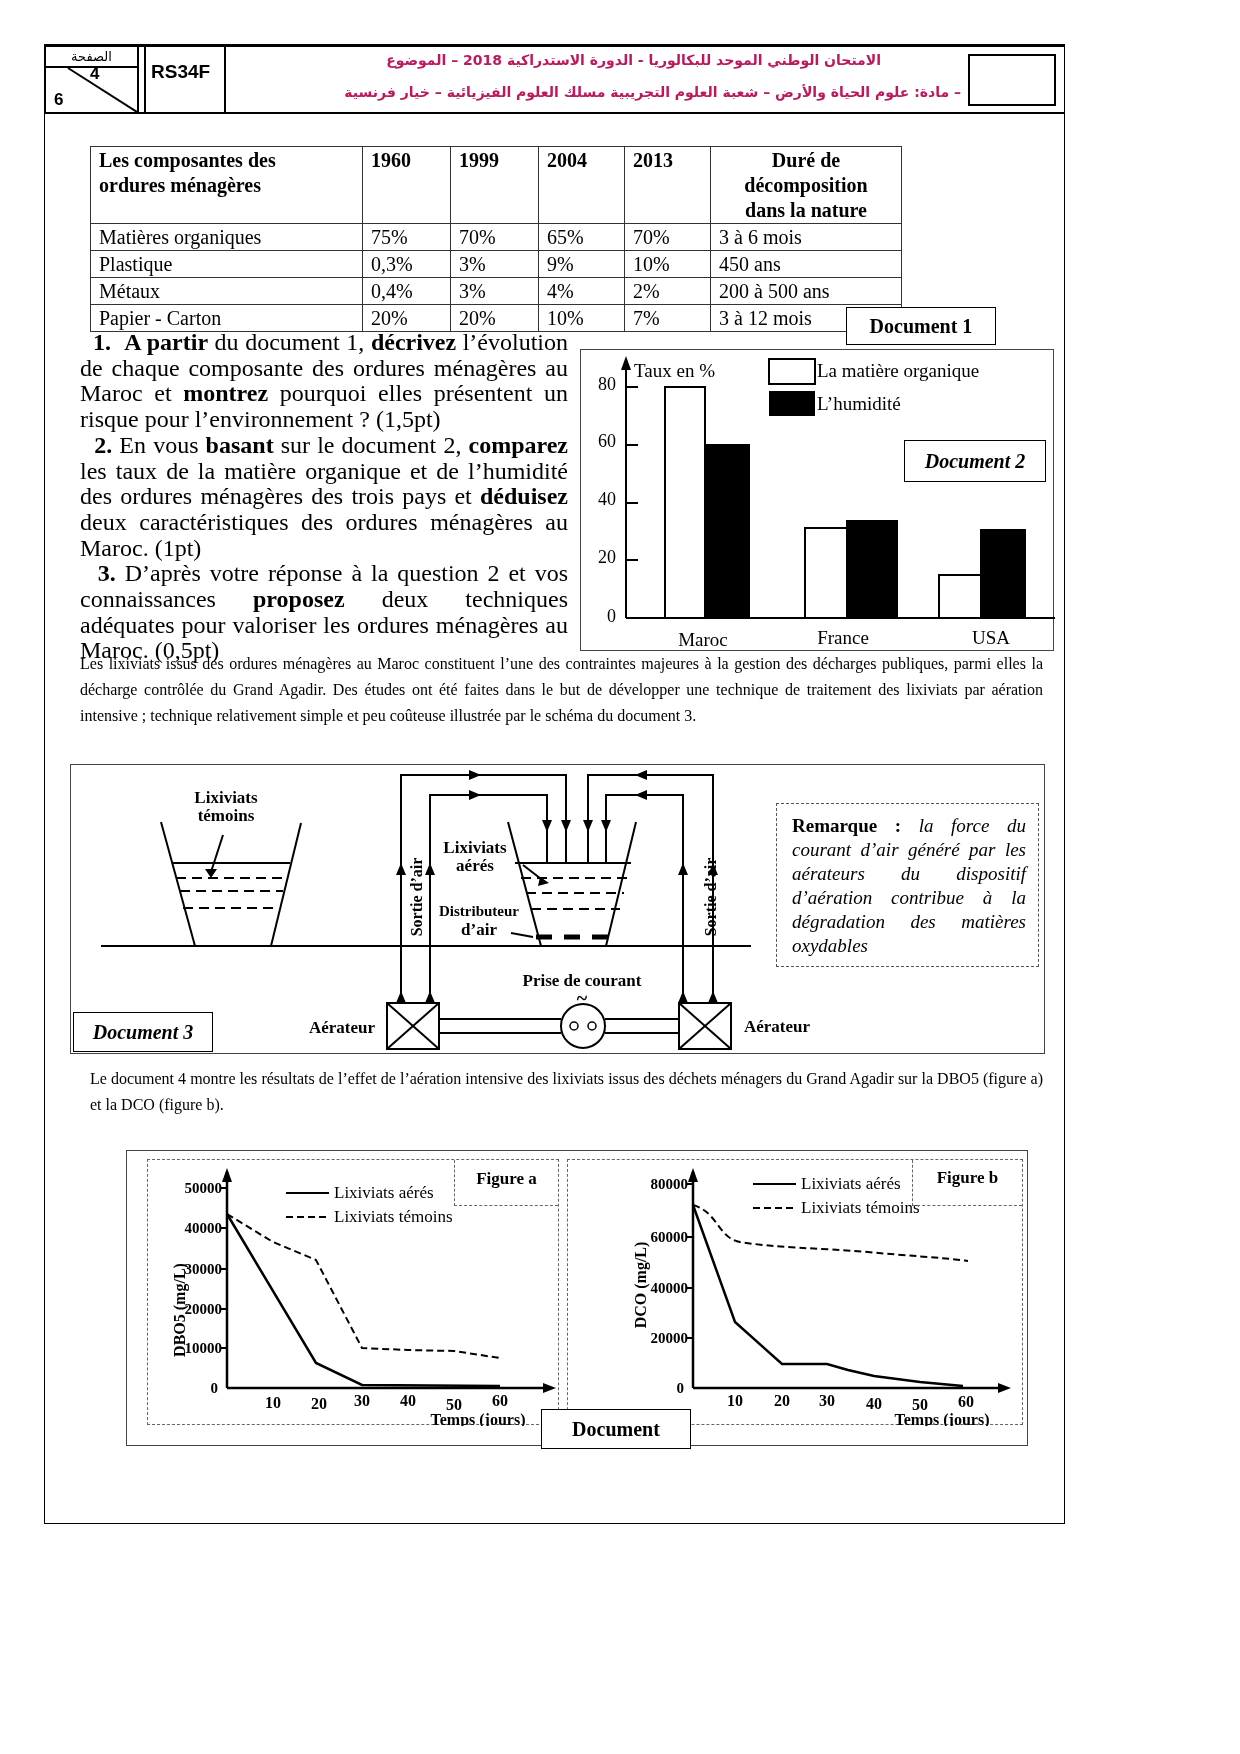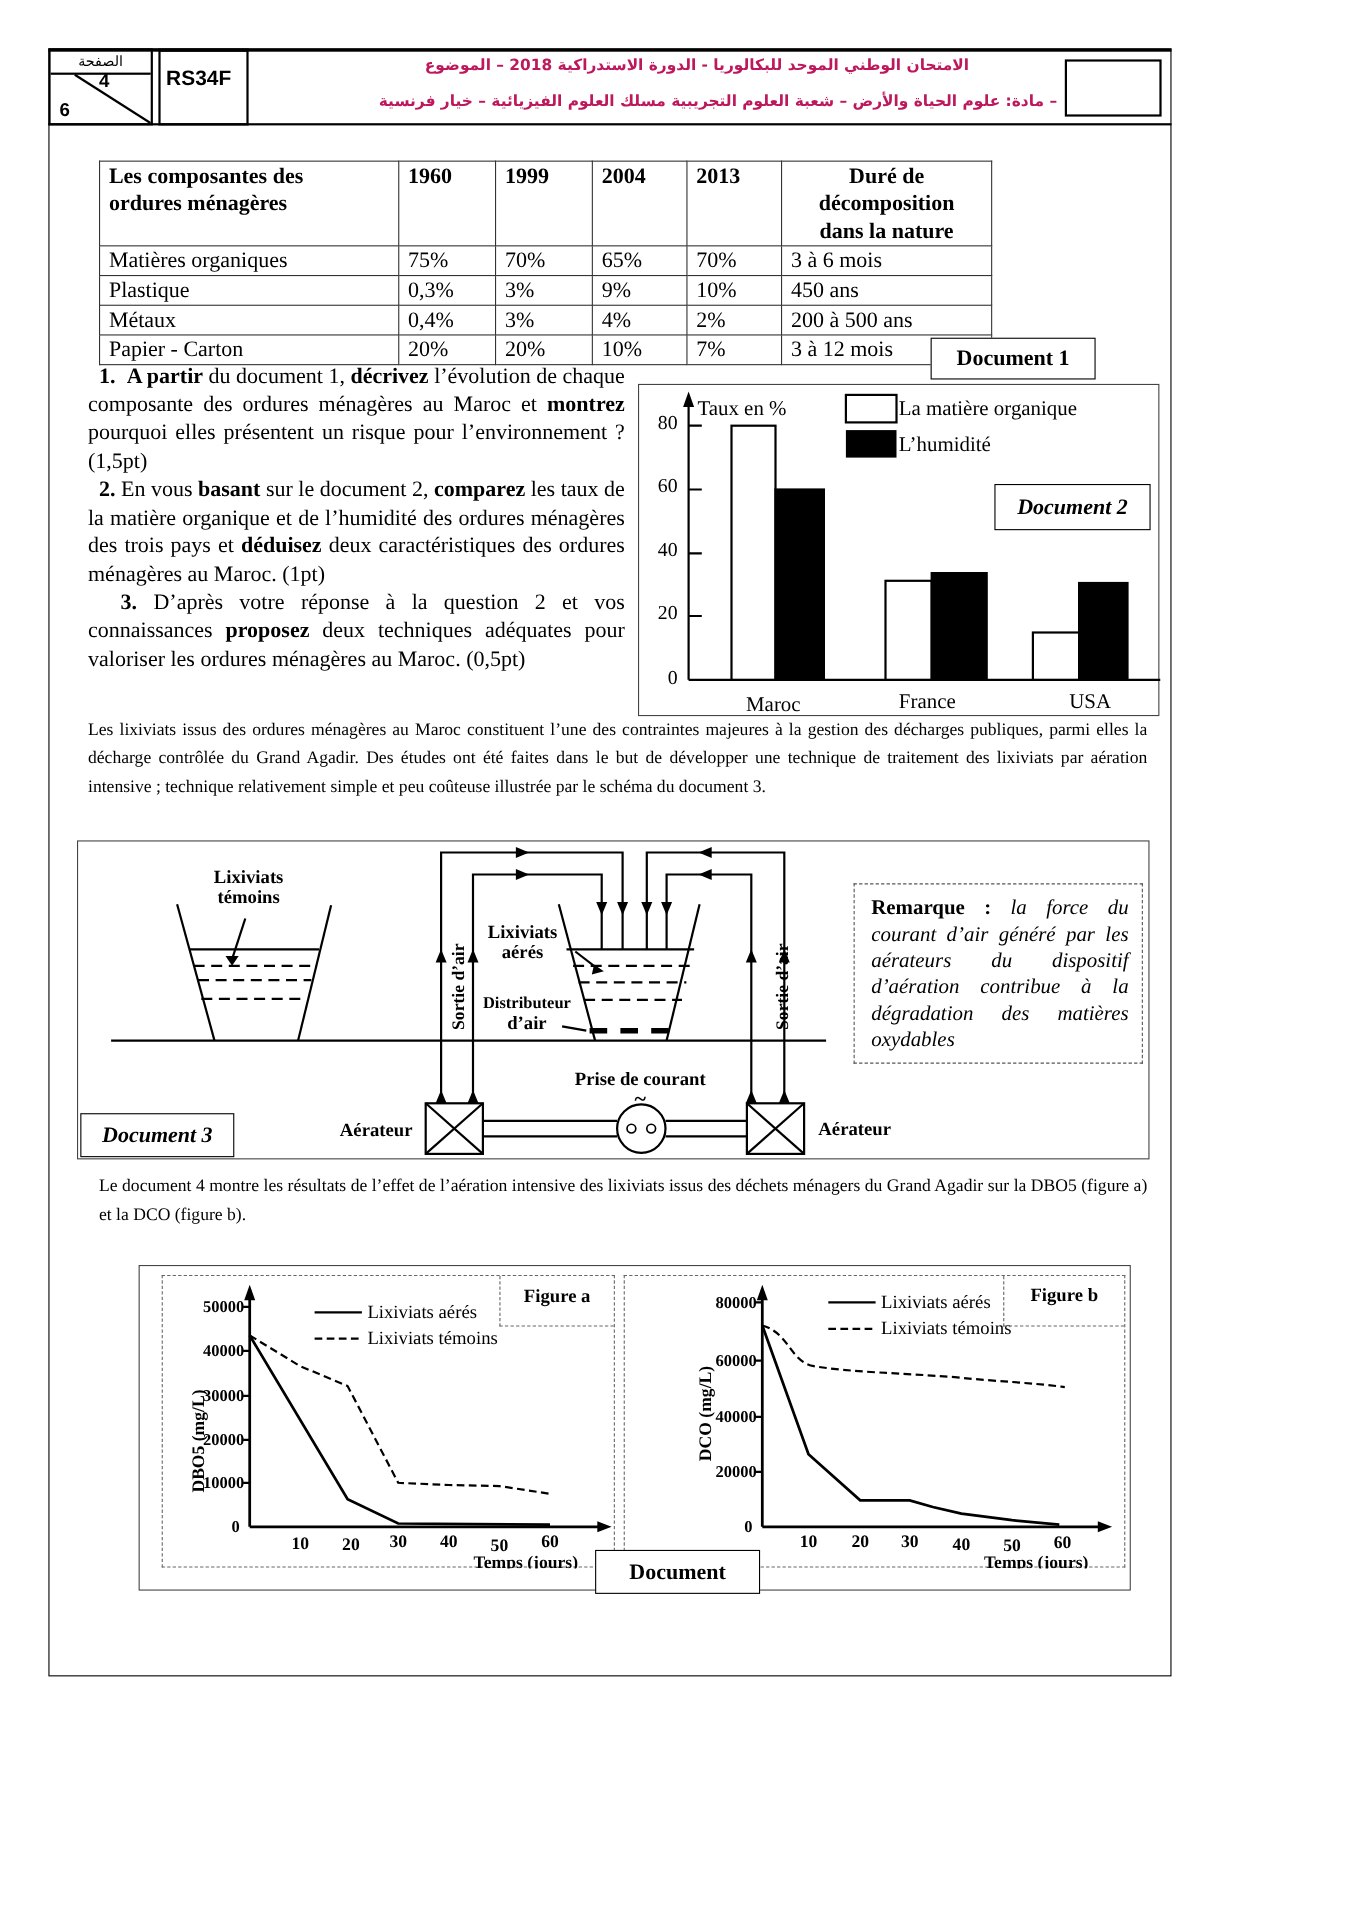--- a/index.html
+++ b/index.html
@@ -21,21 +21,21 @@
   .hdr-box { position: absolute; left: 968px; top: 54px; width: 88px; height: 52px; border: 2px solid #000; }
 
   
   table.comp { position: absolute; left: 90px; top: 146px; width: 812px; border-collapse: collapse; font-size: 20px; }
   table.comp th, table.comp td { border: 1.5px solid #333; padding: 0 8px; text-align: left; vertical-align: top; height: 26px; line-height: 26px; font-weight: normal; }
   table.comp th { font-weight: bold; line-height: 25px; padding-top: 1px; }
   table.comp th.center { text-align: center; }
   .doc-label { position: absolute; border: 1.5px solid #000; background: #fff; font-weight: bold; font-size: 20px; text-align: center; }
 
   
-  .questions { position: absolute; left: 80px; top: 330px; width: 488px; font-size: 20px; line-height: 25.7px; text-align: justify; }
+  .questions { position: absolute; left: 80px; top: 330px; width: 488px; font-size: 24px; line-height: 25.7px; text-align: justify; }
   .questions p { text-indent: 0; }
   .questions b { font-weight: bold; }
 
   
   .chart2 { position: absolute; left: 580px; top: 349px; width: 474px; height: 302px; border: 1.5px solid #444; }
 
   .para { position: absolute; left: 80px; width: 963px; font-size: 16px; line-height: 25.8px; text-align: justify; }
 
   
   .doc3 { position: absolute; left: 70px; top: 764px; width: 975px; height: 290px; border: 1.5px solid #444; }

